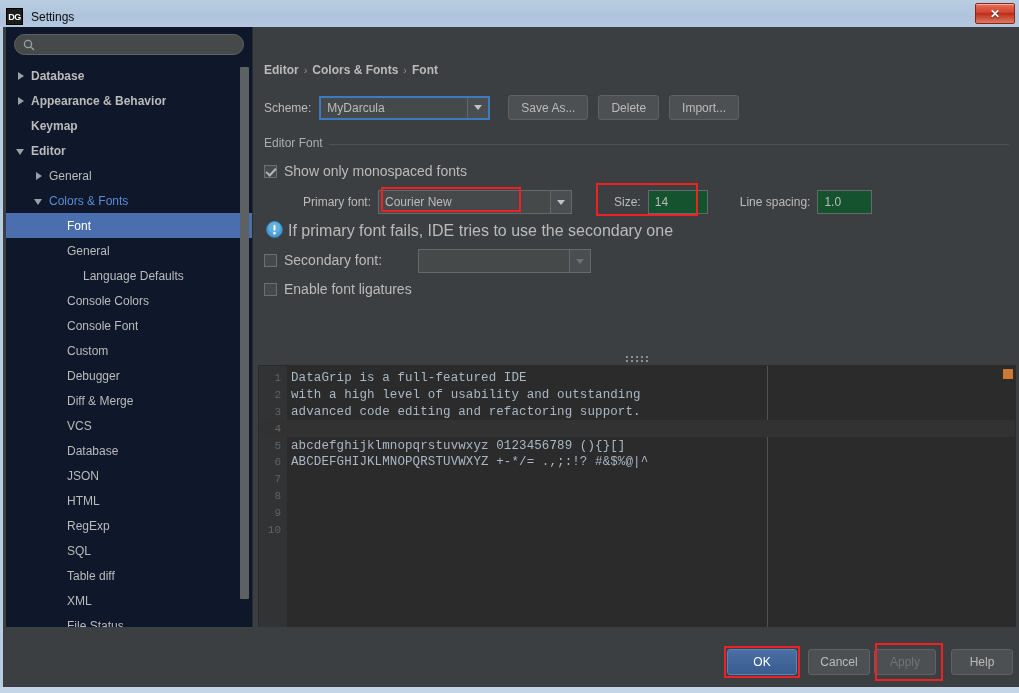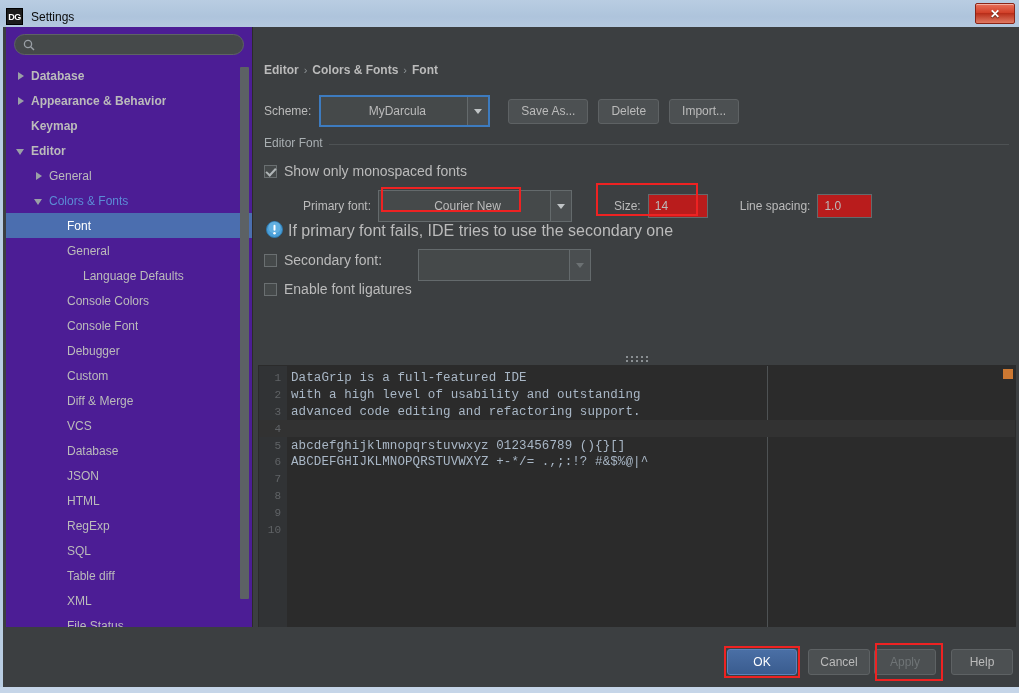--- a/index.html
+++ b/index.html
@@ -64,21 +64,21 @@
     border-left: 3px solid #b9cde2;
     border-right: 3px solid #b9cde2;
     border-bottom: 3px solid #b9cde2;
     box-sizing: border-box;
   }
 
   
   .tree-panel {
     position: absolute; left: 3px; top: 0px;
     width: 246px; height: 603px;
-    background: #4c1d95;
+    background: #0f172a;
     overflow: hidden;
   }
   .search-wrap {
     position: absolute; left: 8px; top: 7px;
     width: 230px; height: 21px;
     background: #45494a;
     border: 1px solid #5e6364;
     border-radius: 11px;
     box-sizing: border-box;
     display: flex; align-items: center;
@@ -178,27 +178,26 @@
     font-weight: normal;
   }
 
   .scheme-row {
     position: absolute; left: 11px; top: 68px;
     display: flex; align-items: center;
   }
   .lbl { font-size: 12px; color: #bbbbbb; }
   .combo {
     position: relative;
-    height: 32px;
+    height: 24px;
     background: #45494a;
     border: 1px solid #646a6c;
     box-sizing: border-box;
     display: flex; align-items: center;
     cursor: pointer;
-    text-align: center;
   }
   .combo.focused { border: 2px solid #3d7bbf; }
   .combo-text {
     flex: 1;
     font-size: 12px; color: #bbbbbb;
     padding-left: 6px;
     white-space: nowrap; overflow: hidden;
   }
   .combo-arrow {
     width: 20px; height: 100%;
@@ -261,21 +260,21 @@
     left: 3px; top: 0px;
     width: 4px; height: 8px;
     border: solid #b0b5b7;
     border-width: 0 2px 2px 0;
     transform: rotate(43deg);
   }
   .checkrow .lbl { font-size: 14px; color: #bbbbbb; }
 
   .field {
     height: 24px;
-    background: #b91c1c;
+    background: #14532d;
     border: 1px solid #646a6c;
     box-sizing: border-box;
     display: flex; align-items: center;
     color: #bbbbbb;
     font-size: 12px;
     padding-left: 6px;
     cursor: text;
   }
 
   .redbox {
@@ -460,25 +459,25 @@
           <div class="tree-row" style="padding-left: 46px;">
             <span class="arrow none"></span>
             <span class="tree-label">Console Colors</span>
           </div>
           <div class="tree-row" style="padding-left: 46px;">
             <span class="arrow none"></span>
             <span class="tree-label">Console Font</span>
           </div>
           <div class="tree-row" style="padding-left: 46px;">
             <span class="arrow none"></span>
+            <span class="tree-label">Custom</span>
+          </div>
+          <div class="tree-row" style="padding-left: 46px;">
+            <span class="arrow none"></span>
             <span class="tree-label">Debugger</span>
-          </div>
-          <div class="tree-row" style="padding-left: 46px;">
-            <span class="arrow none"></span>
-            <span class="tree-label">Custom</span>
           </div>
           <div class="tree-row" style="padding-left: 46px;">
             <span class="arrow none"></span>
             <span class="tree-label">Diff &amp; Merge</span>
           </div>
           <div class="tree-row" style="padding-left: 46px;">
             <span class="arrow none"></span>
             <span class="tree-label">VCS</span>
           </div>
           <div class="tree-row" style="padding-left: 46px;">

